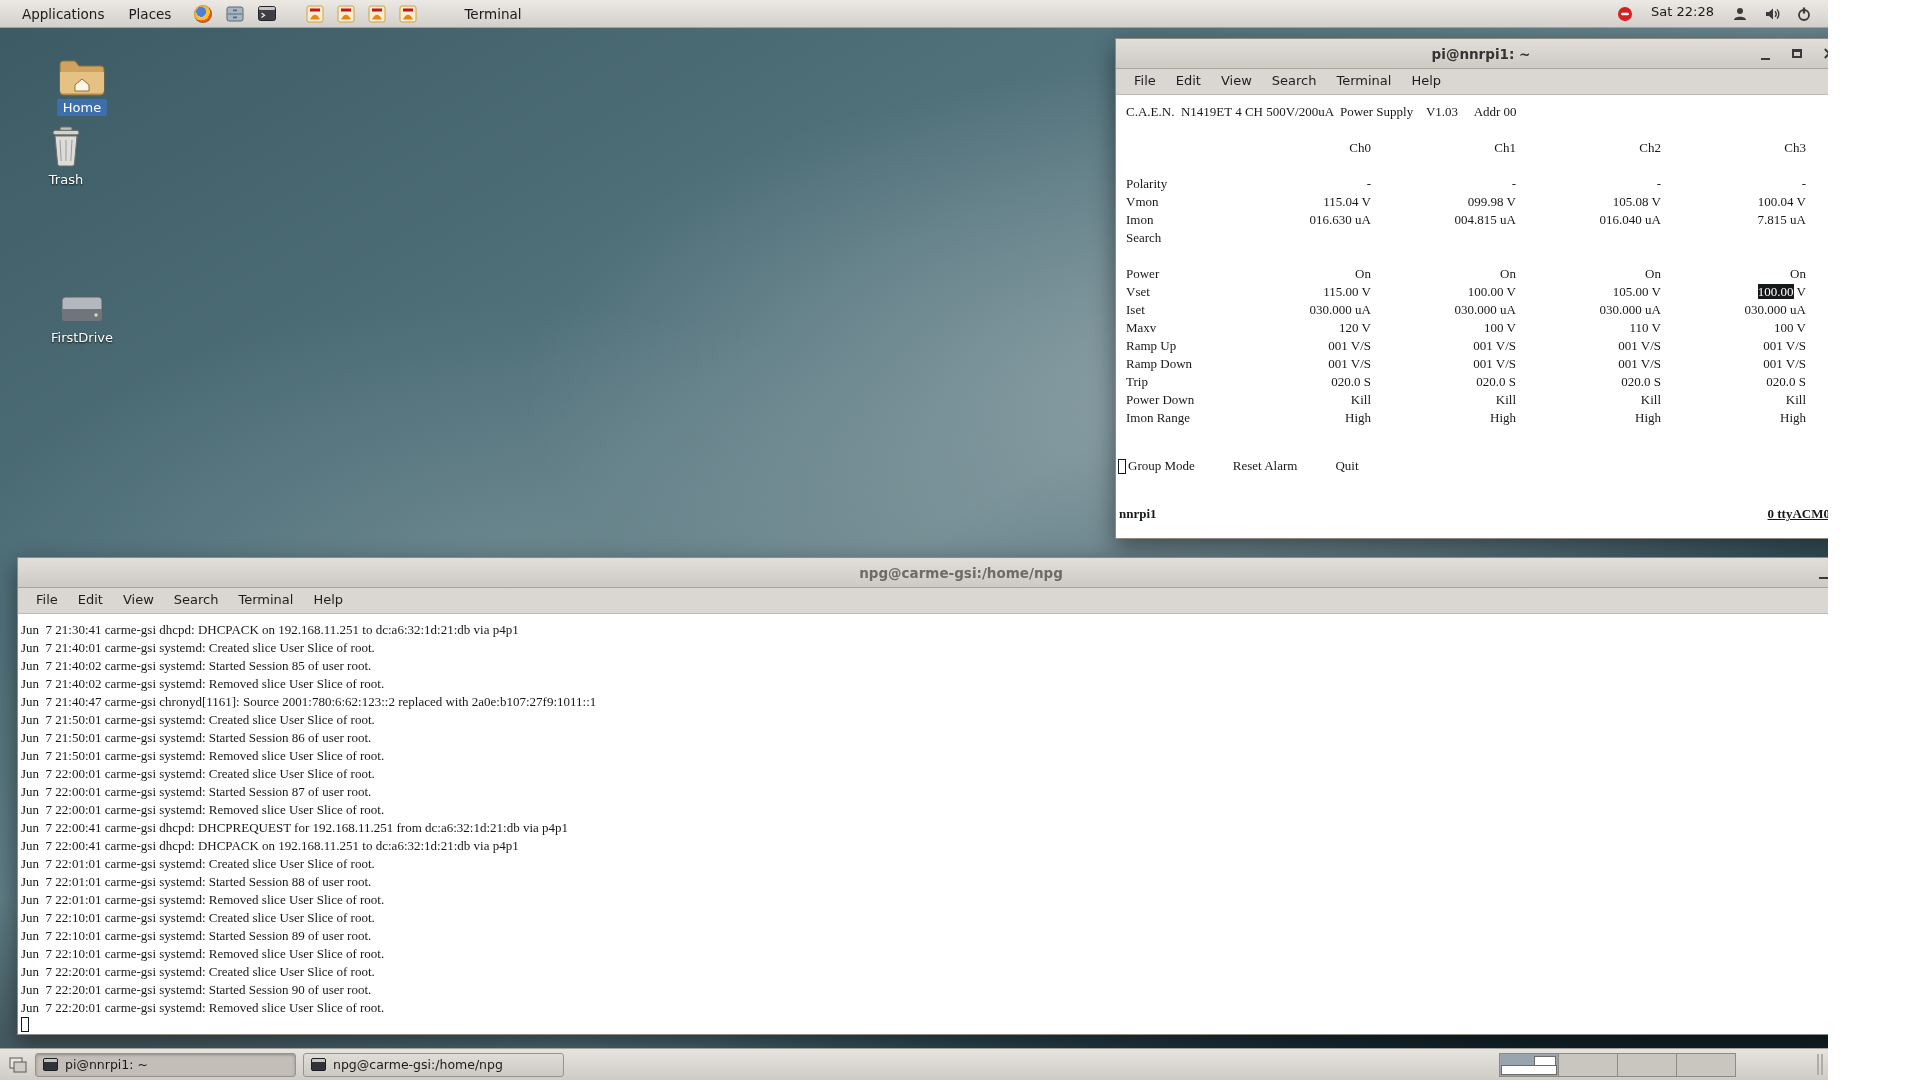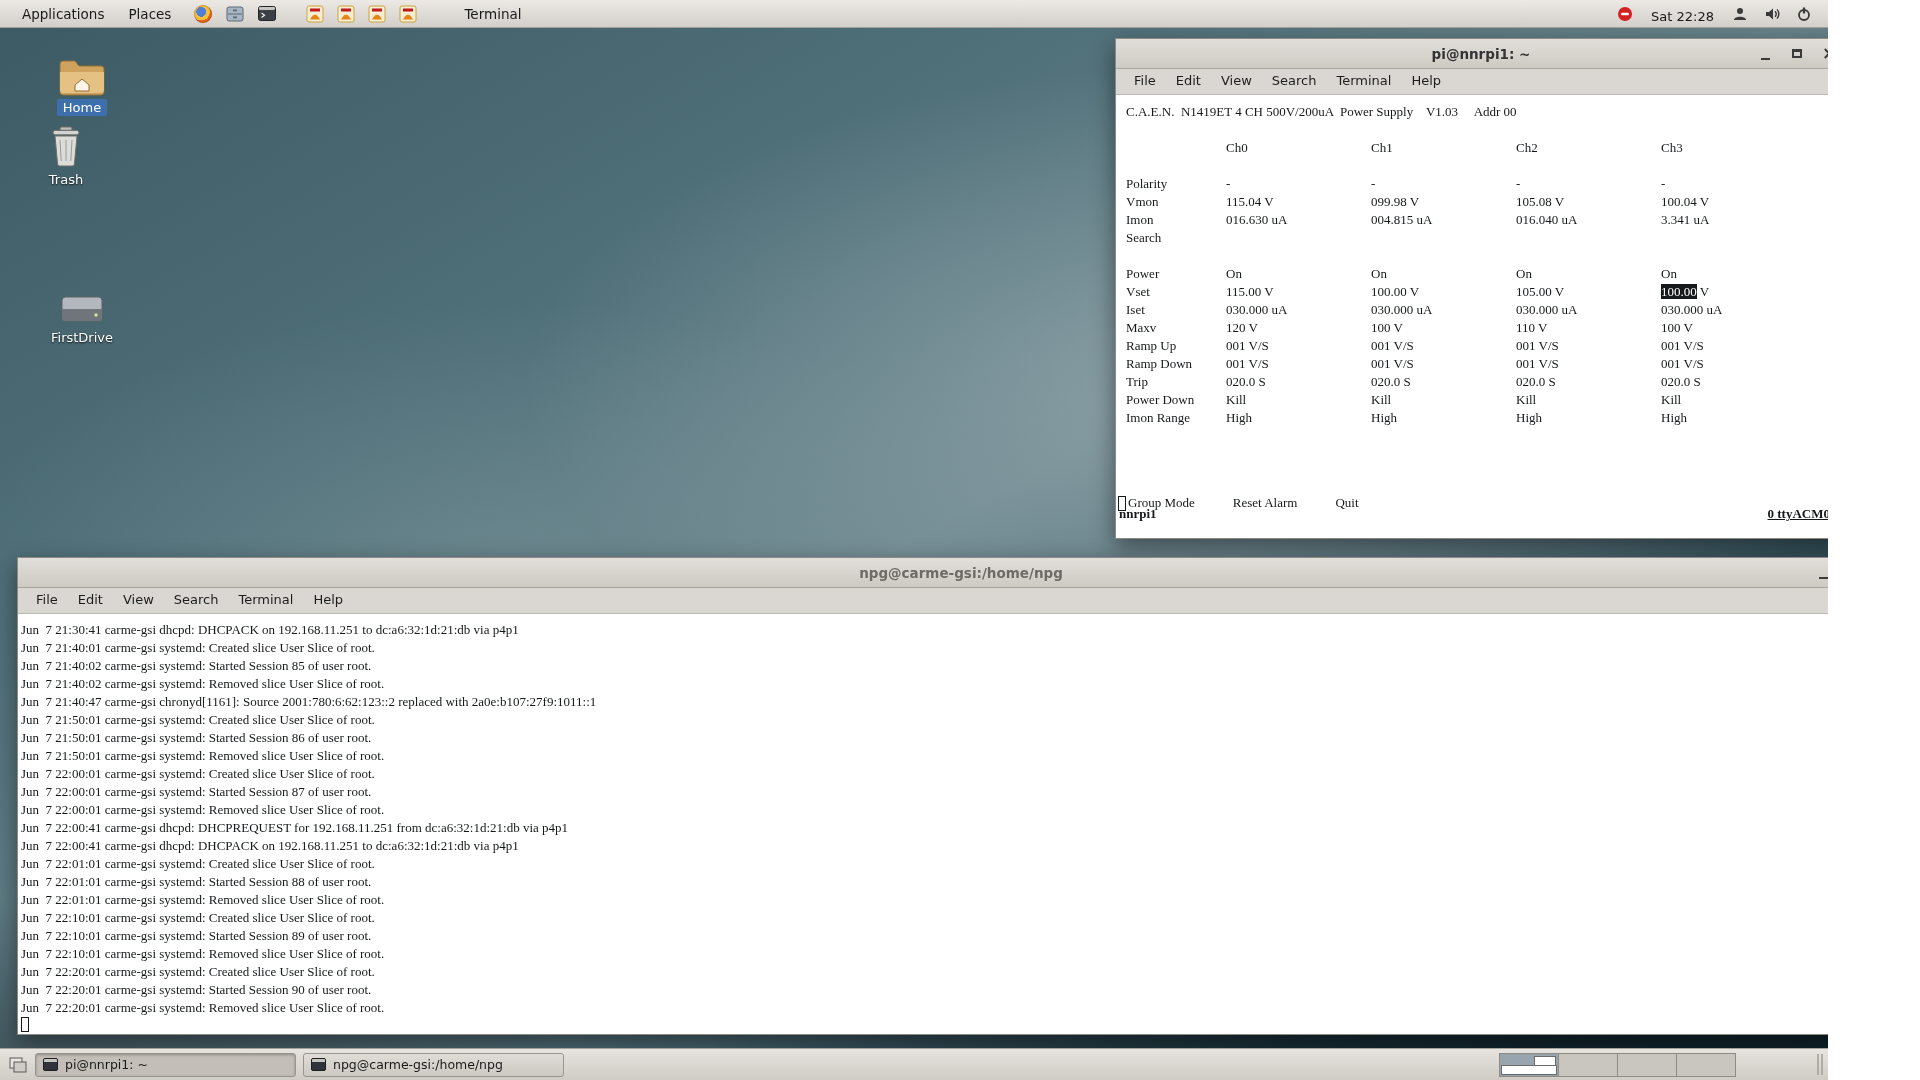--- a/index.html
+++ b/index.html
@@ -18,21 +18,21 @@
   .top-panel{position:absolute;top:0;left:0;right:0;height:28px;background:linear-gradient(#ece9e5,#d3cfca);
     border-bottom:1px solid #a39f99;display:flex;align-items:center;z-index:60;padding:0 14px 0 10px}
   .panel-menu{height:100%;display:flex;align-items:center;padding:0 12px;font-size:13.5px;cursor:default}
   .panel-launchers{display:flex;align-items:center;margin-left:10px;gap:12px}
   .launcher-group2{display:flex;align-items:center;gap:11px;margin-left:16px}
   .p-icon{width:20px;height:20px;display:flex;align-items:center;justify-content:center}
   .browser-ball{width:18px;height:18px;border-radius:50%;
     background:radial-gradient(circle at 40% 38%, #4f7fd9 0 31%, #f7bf3e 32% 55%, #e8641b 56% 80%, #b33c07 81% 100%);
     box-shadow:inset 0 0 2px rgba(0,0,0,.5)}
   .panel-window-label{margin-left:46px;font-size:13.5px}
-  .panel-right{margin-left:auto;display:flex;align-items:flex-end;gap:12px}
+  .panel-right{margin-left:auto;display:flex;align-items:flex-start;gap:12px}
   .panel-clock{font-size:13px;padding:0 4px}
 
   
   .desktop-icon{position:absolute;width:92px;display:flex;flex-direction:column;align-items:center;z-index:5}
   .di-img{height:44px;display:flex;align-items:flex-end;justify-content:center}
   .di-label{margin-top:3px;font-size:13px;color:#fff;text-shadow:0 1px 2px rgba(0,0,0,.85);padding:1px 6px;border-radius:2px;white-space:nowrap}
   .di-label.selected{background:#3e6fad;text-shadow:none}
 
   
   .window{position:absolute;display:flex;flex-direction:column;background:#fff;border:1px solid #8d8983;
@@ -50,24 +50,24 @@
     font-size:13px;padding-left:8px;color:#1d1d1d}
   .menu-item{padding:4px 10px}
 
   
   .term{position:relative;flex:1;background:#fff;overflow:hidden;
     font-family:Liberation Serif, serif;font-size:13px;line-height:18px;color:#16191a}
   .caen-header{font:inherit;margin:0;padding:8px 0 0 10px;height:26px;white-space:pre}
   .caen-row{display:flex;height:18px;padding-left:10px;white-space:pre}
   .caen-channels{margin:18px 0}
   .caen-label{flex:none;width:100px}
-  .caen-cell{flex:none;width:145px;text-align:left}
+  .caen-cell{flex:none;width:145px;text-align:right}
   #caen-grid .caen-row:nth-child(5){margin-top:18px}
   .inv{background:#16191a;color:#fff}
-  .caen-footer{display:flex;align-items:center;height:18px;margin-top:67px;padding-left:2px}
+  .caen-footer{display:flex;align-items:center;height:18px;margin-top:30px;padding-left:2px}
   .cursor-hollow{display:inline-block;width:8px;height:15px;border:1px solid #16191a;flex:none}
   .caen-footer .cursor-hollow + .caen-menu-item{margin-left:2px}
   .caen-menu-item + .caen-menu-item{margin-left:38px}
   .caen-status{position:absolute;left:0;right:14px;bottom:15px;height:18px;display:flex;justify-content:space-between;
     font-weight:bold;padding:0 2px 0 3px}
   .status-right{text-decoration:underline}
   .scrollbar{position:absolute;top:0;right:0;bottom:0;width:13px;background:#eceae7;border-left:1px solid #d2cfca}
   .sb-thumb{position:absolute;top:6px;left:2px;right:2px;height:130px;background:#bab7b2;border:1px solid #9a968f;border-radius:5px}
   .log-pre{font:inherit;margin:0;padding:7px 0 0 3px;white-space:pre}
   .log-cursor{margin-left:3px}
@@ -238,21 +238,21 @@
         <span class="menu-item">Search</span>
         <span class="menu-item">Terminal</span>
         <span class="menu-item">Help</span>
       </div>
     <div class="term">
       <pre class="caen-header">C.A.E.N.  N1419ET 4 CH 500V/200uA  Power Supply    V1.03     Addr 00</pre>
       <div class="caen-row caen-channels"><span class="caen-label"></span><span class="caen-cell">Ch0</span><span class="caen-cell">Ch1</span><span class="caen-cell">Ch2</span><span class="caen-cell">Ch3</span></div>
       <div id="caen-grid">
           <div class="caen-row"><span class="caen-label">Polarity</span><span class="caen-cell">-</span><span class="caen-cell">-</span><span class="caen-cell">-</span><span class="caen-cell">-</span></div>
           <div class="caen-row"><span class="caen-label">Vmon</span><span class="caen-cell">115.04 V</span><span class="caen-cell">099.98 V</span><span class="caen-cell">105.08 V</span><span class="caen-cell">100.04 V</span></div>
-          <div class="caen-row"><span class="caen-label">Imon</span><span class="caen-cell">016.630 uA</span><span class="caen-cell">004.815 uA</span><span class="caen-cell">016.040 uA</span><span class="caen-cell">3.341 uA</span></div>
+          <div class="caen-row"><span class="caen-label">Imon</span><span class="caen-cell">016.630 uA</span><span class="caen-cell">004.815 uA</span><span class="caen-cell">016.040 uA</span><span class="caen-cell">7.815 uA</span></div>
           <div class="caen-row"><span class="caen-label">Search</span><span class="caen-cell"></span><span class="caen-cell"></span><span class="caen-cell"></span><span class="caen-cell"></span></div>
           <div class="caen-row"><span class="caen-label">Power</span><span class="caen-cell">On</span><span class="caen-cell">On</span><span class="caen-cell">On</span><span class="caen-cell">On</span></div>
           <div class="caen-row"><span class="caen-label">Vset</span><span class="caen-cell">115.00 V</span><span class="caen-cell">100.00 V</span><span class="caen-cell">105.00 V</span><span class="caen-cell"><span class="inv">100.00</span> V</span></div>
           <div class="caen-row"><span class="caen-label">Iset</span><span class="caen-cell">030.000 uA</span><span class="caen-cell">030.000 uA</span><span class="caen-cell">030.000 uA</span><span class="caen-cell">030.000 uA</span></div>
           <div class="caen-row"><span class="caen-label">Maxv</span><span class="caen-cell">120 V</span><span class="caen-cell">100 V</span><span class="caen-cell">110 V</span><span class="caen-cell">100 V</span></div>
           <div class="caen-row"><span class="caen-label">Ramp Up</span><span class="caen-cell">001 V/S</span><span class="caen-cell">001 V/S</span><span class="caen-cell">001 V/S</span><span class="caen-cell">001 V/S</span></div>
           <div class="caen-row"><span class="caen-label">Ramp Down</span><span class="caen-cell">001 V/S</span><span class="caen-cell">001 V/S</span><span class="caen-cell">001 V/S</span><span class="caen-cell">001 V/S</span></div>
           <div class="caen-row"><span class="caen-label">Trip</span><span class="caen-cell">020.0 S</span><span class="caen-cell">020.0 S</span><span class="caen-cell">020.0 S</span><span class="caen-cell">020.0 S</span></div>
           <div class="caen-row"><span class="caen-label">Power Down</span><span class="caen-cell">Kill</span><span class="caen-cell">Kill</span><span class="caen-cell">Kill</span><span class="caen-cell">Kill</span></div>
           <div class="caen-row"><span class="caen-label">Imon Range</span><span class="caen-cell">High</span><span class="caen-cell">High</span><span class="caen-cell">High</span><span class="caen-cell">High</span></div>

